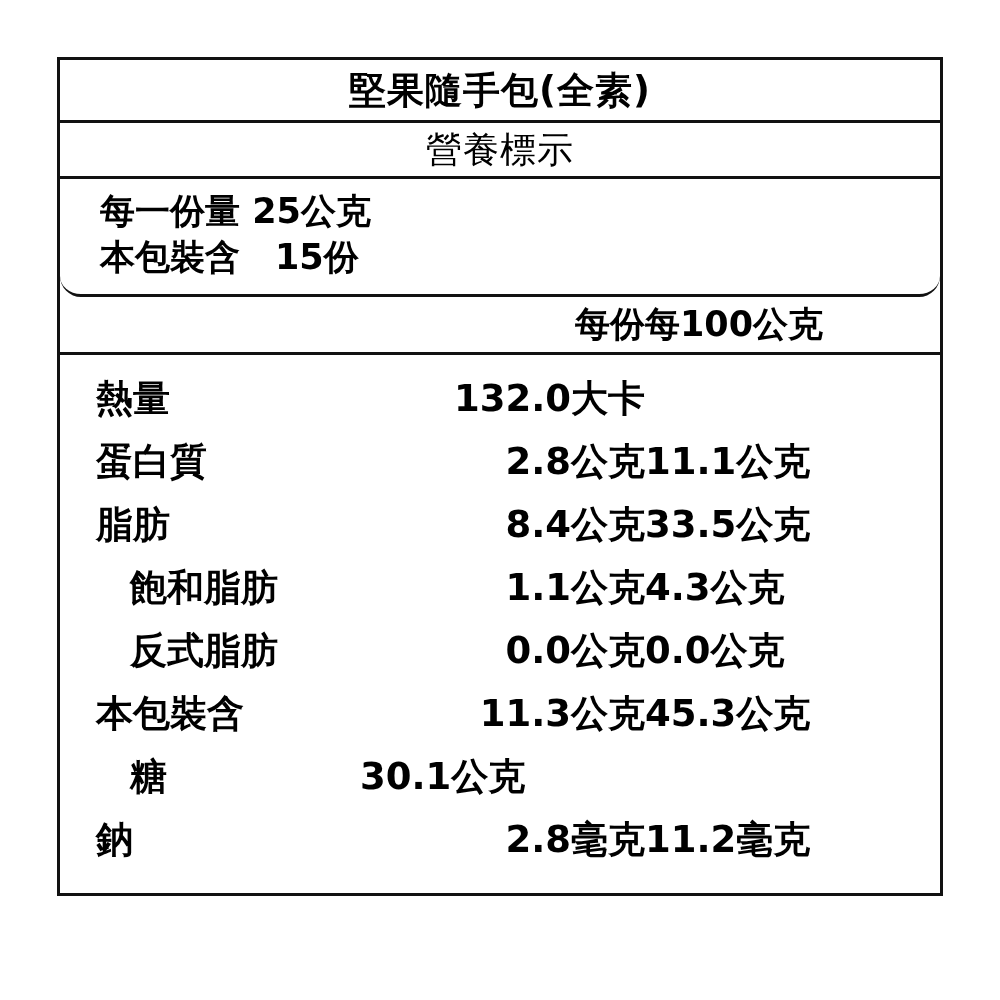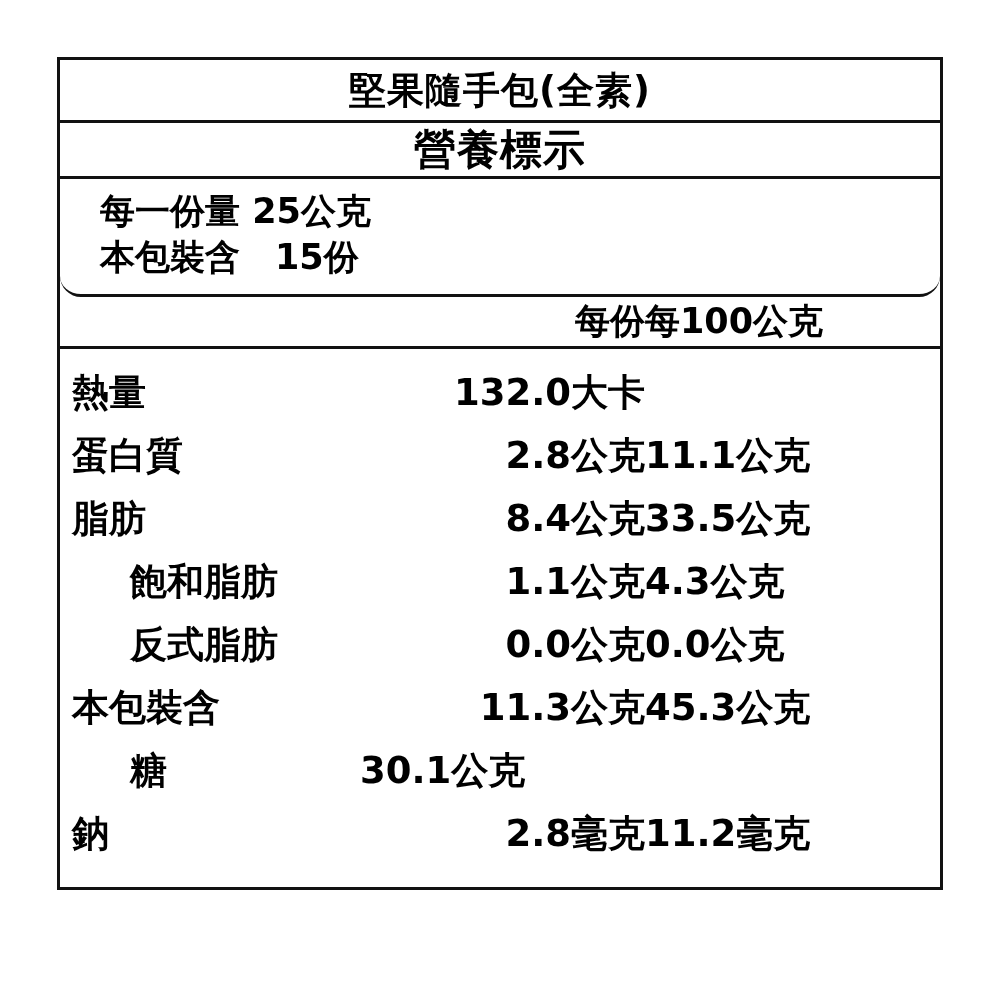--- a/index.html
+++ b/index.html
@@ -47,45 +47,45 @@
     font-weight: 700;
     letter-spacing: 1px;
     line-height: 1;
   }
   
   .subtitle-row {
     justify-content: center;
     height: 56px;
   }
   .subtitle-text {
-    font-size: 42px;
-    font-weight: 700;
+    font-size: 36px;
+    font-weight: 400;
     letter-spacing: 1px;
     line-height: 1;
   }
   
   .serving-block {
     padding: 10px 0 14px 40px;
     box-sizing: border-box;
     border-radius: 21px;
   }
   .serving-line {
     font-size: 35px;
     font-weight: 700;
     line-height: 1.3;
     white-space: pre;
   }
   
   .colhead-row {
-    height: 52px;
+    height: 58px;
     box-sizing: border-box;
   }
   .c-name {
     width: 300px;
-    padding-left: 12px;
+    padding-left: 36px;
     box-sizing: border-box;
     font-size: 35px;
     font-weight: 700;
     line-height: 1;
   }
   .c-name.indent {
     padding-left: 70px;
   }
   .c-per {
     width: 285px;

